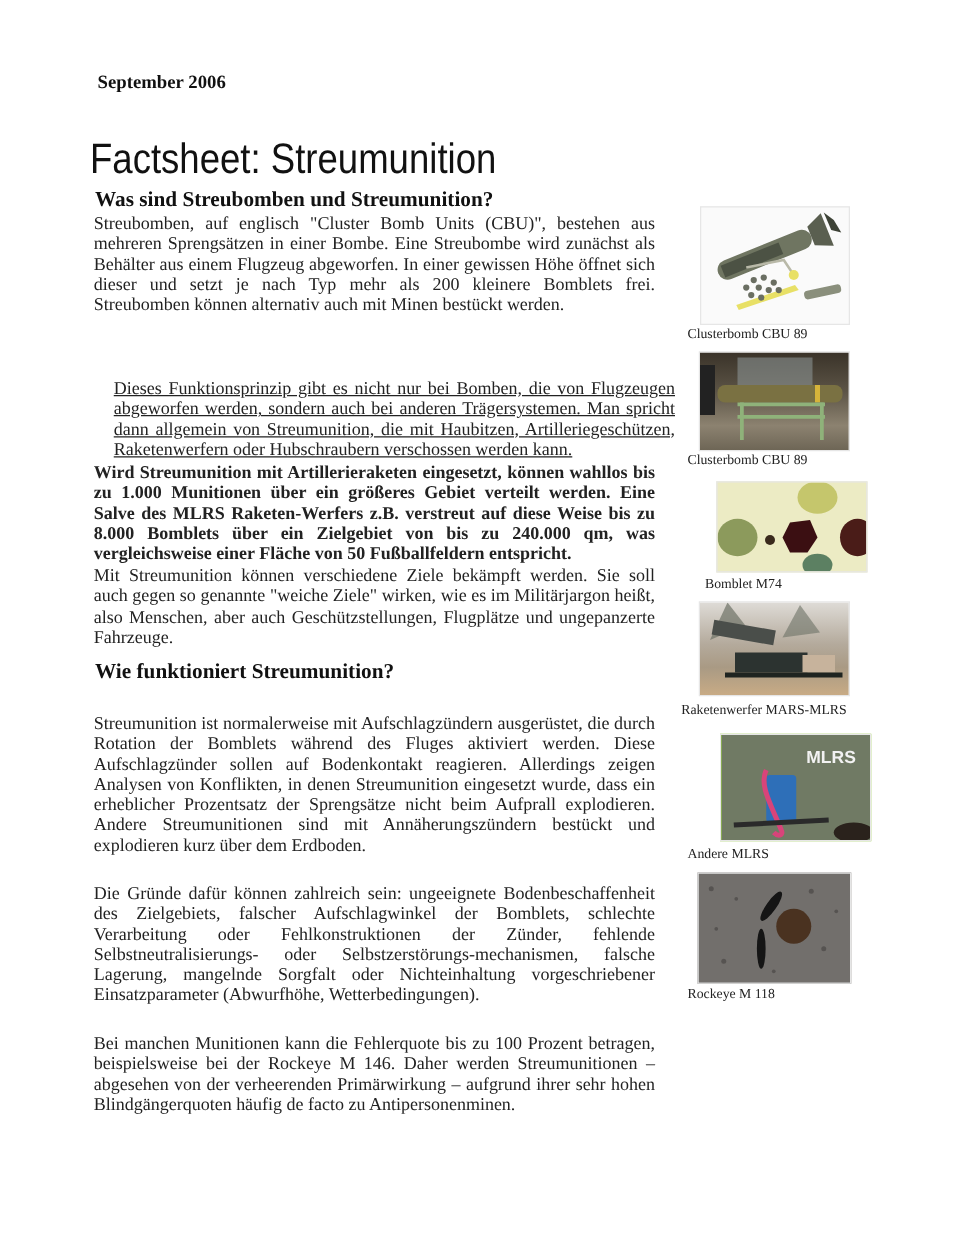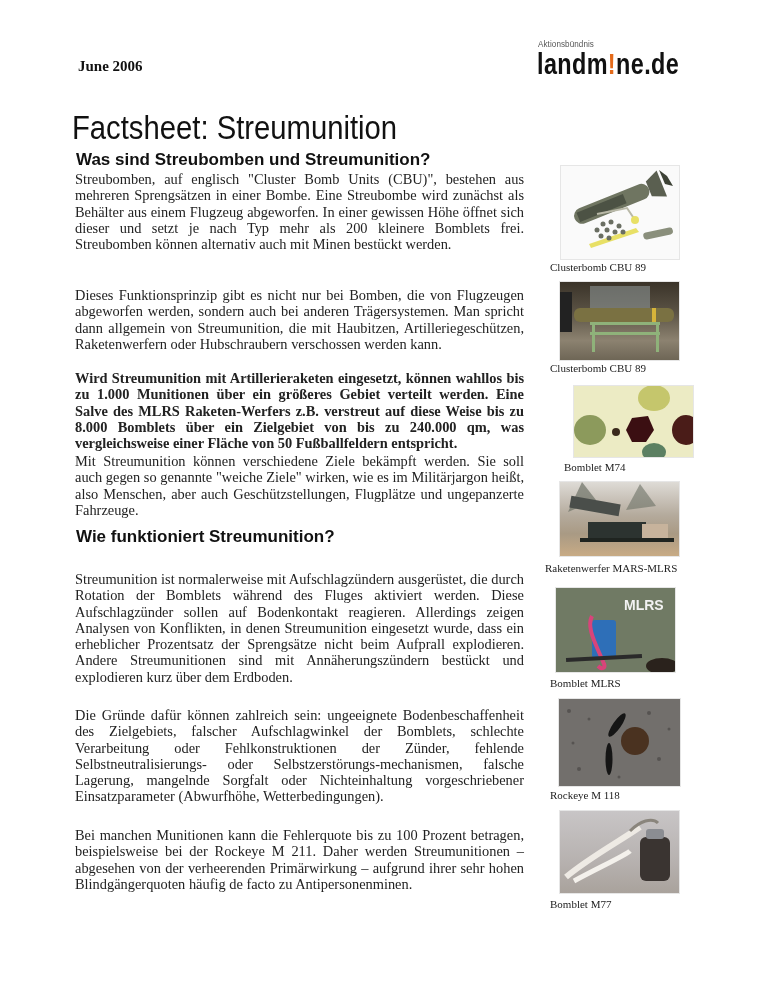--- a/index.html
+++ b/index.html
@@ -24,60 +24,56 @@
   }
   .logo-big .bang { color: #e46a1a; }
 
   .title {
     position: absolute; left: 72px; top: 108px;
     font-family: "Liberation Sans", sans-serif; font-size: 34px; line-height: 38px;
     transform: scaleX(0.86); transform-origin: left top; white-space: nowrap; color: #111;
   }
   .h2 {
     position: absolute; left: 76px;
-    font-family: Liberation Sans, sans-serif; font-weight: bold; font-size: 17px; color: #111;
+    font-family: Liberation Serif, serif; font-weight: bold; font-size: 17px; color: #111;
     white-space: nowrap;
   }
   .para {
     position: absolute; left: 75px; width: 449px;
     font-family: "Liberation Serif", serif; font-size: 14.4px; line-height: 16.3px;
     text-align: justify; color: #222;
   }
 
   .fig { position: absolute; }
   .fig .img { position: absolute; border: 1px solid #e6e6e6; overflow: hidden; }
   .fig .cap {
     position: absolute; left: 0; width: 100%; text-align: left;
     font-family: "Liberation Serif", serif; font-size: 11px; color: #222; white-space: nowrap;
   }
 </style>
 </head>
 <body>
 
 <div class="page">
 
-  <div class="date">June 2006</div>
+  <div class="date">September 2006</div>
 
-  <div class="logo">
-    <div class="logo-small">Aktionsbündnis</div>
-    <div class="logo-big"><span>landm</span><span class="bang">!</span><span>ne.de</span></div>
-  </div>
 
   <div class="title">Factsheet: Streumunition</div>
 
   <div class="h2" style="top:150px;">Was sind Streubomben und Streumunition?</div>
   <p class="para" style="top:171px; margin:0;">Streubomben, auf englisch "Cluster Bomb Units (CBU)", bestehen aus mehreren Sprengsätzen in einer Bombe. Eine Streubombe wird zunächst als Behälter aus einem Flugzeug abgeworfen. In einer gewissen Höhe öffnet sich dieser und setzt je nach Typ mehr als 200 kleinere Bomblets frei. Streubomben können alternativ auch mit Minen bestückt werden.</p>
-  <p class="para" style="top:287px; margin:0;">Dieses Funktionsprinzip gibt es nicht nur bei Bomben, die von Flugzeugen abgeworfen werden, sondern auch bei anderen Trägersystemen. Man spricht dann allgemein von Streumunition, die mit Haubitzen, Artilleriegeschützen, Raketenwerfern oder Hubschraubern verschossen werden kann.</p>
+  <p class="para" style="top:287px; margin:16px;text-decoration:underline;">Dieses Funktionsprinzip gibt es nicht nur bei Bomben, die von Flugzeugen abgeworfen werden, sondern auch bei anderen Trägersystemen. Man spricht dann allgemein von Streumunition, die mit Haubitzen, Artilleriegeschützen, Raketenwerfern oder Hubschraubern verschossen werden kann.</p>
   <p class="para" style="top:370px; margin:0;font-weight:bold;">Wird Streumunition mit Artillerieraketen eingesetzt, können wahllos bis zu 1.000 Munitionen über ein größeres Gebiet verteilt werden. Eine Salve des MLRS Raketen-Werfers z.B. verstreut auf diese Weise bis zu 8.000 Bomblets über ein Zielgebiet von bis zu 240.000 qm, was vergleichsweise einer Fläche von 50 Fußballfeldern entspricht.</p>
   <p class="para" style="top:453px; margin:0;">Mit Streumunition können verschiedene Ziele bekämpft werden. Sie soll auch gegen so genannte "weiche Ziele" wirken, wie es im Militärjargon heißt, also Menschen, aber auch Geschützstellungen, Flugplätze und ungepanzerte Fahrzeuge.</p>
 
   <div class="h2" style="top:527px;">Wie funktioniert Streumunition?</div>
   <p class="para" style="top:571px; margin:0;">Streumunition ist normalerweise mit Aufschlagzündern ausgerüstet, die durch Rotation der Bomblets während des Fluges aktiviert werden. Diese Aufschlagzünder sollen auf Bodenkontakt reagieren. Allerdings zeigen Analysen von Konflikten, in denen Streumunition eingesetzt wurde, dass ein erheblicher Prozentsatz der Sprengsätze nicht beim Aufprall explodieren. Andere Streumunitionen sind mit Annäherungszündern bestückt und explodieren kurz über dem Erdboden.</p>
   <p class="para" style="top:707px; margin:0;">Die Gründe dafür können zahlreich sein: ungeeignete Bodenbeschaffenheit des Zielgebiets, falscher Aufschlagwinkel der Bomblets, schlechte Verarbeitung oder Fehlkonstruktionen der Zünder, fehlende Selbstneutralisierungs- oder Selbstzerstörungs-mechanismen, falsche Lagerung, mangelnde Sorgfalt oder Nichteinhaltung vorgeschriebener Einsatzparameter (Abwurfhöhe, Wetterbedingungen).</p>
-  <p class="para" style="top:827px; margin:0;">Bei manchen Munitionen kann die Fehlerquote bis zu 100 Prozent betragen, beispielsweise bei der Rockeye M 211. Daher werden Streumunitionen – abgesehen von der verheerenden Primärwirkung – aufgrund ihrer sehr hohen Blindgängerquoten häufig de facto zu Antipersonenminen.</p>
+  <p class="para" style="top:827px; margin:0;">Bei manchen Munitionen kann die Fehlerquote bis zu 100 Prozent betragen, beispielsweise bei der Rockeye M 146. Daher werden Streumunitionen – abgesehen von der verheerenden Primärwirkung – aufgrund ihrer sehr hohen Blindgängerquoten häufig de facto zu Antipersonenminen.</p>
 
   <div class="fig" style="left:550px; top:165px; width:140px; height:115px;">
     <div class="img" style="left:10px; top:0; width:118px; height:93px; background:#fafafa;">
       <svg width="118" height="93" viewBox="0 0 118 93">
         <g transform="rotate(-22 55 35)">
           <rect x="10" y="28" width="80" height="16" rx="8" fill="#6f7561"></rect>
           <rect x="14" y="31" width="50" height="10" fill="#4c5244"></rect>
           <polygon points="90,28 104,22 104,50 90,44" fill="#5a5f50"></polygon>
         </g>
         <polygon points="98,4 106,10 112,20 104,18" fill="#3d4236"></polygon>
@@ -139,31 +135,31 @@
         <rect x="10" y="18" width="50" height="12" fill="#4a4e4a" transform="rotate(10 35 24)"></rect>
         <rect x="28" y="40" width="58" height="16" fill="#2c3330"></rect>
         <rect x="82" y="42" width="26" height="14" fill="#c7b39c"></rect>
         <rect x="20" y="56" width="94" height="4" fill="#1f2420"></rect>
       </svg>
     </div>
     <div class="cap" style="top:81px; font-size:11px;">Raketenwerfer MARS-MLRS</div>
   </div>
 
   <div class="fig" style="left:550px; top:587px; width:140px; height:105px;">
-    <div class="img" style="left:5px; top:0; width:119px; height:84px; background:#84cc16;">
+    <div class="img" style="left:26px; top:0; width:119px; height:84px; background:#84cc16;">
       <svg width="119" height="84" viewBox="0 0 119 84">
         <rect x="0" y="0" width="119" height="84" fill="#707a64"></rect>
         <text x="68" y="22" font-family="Liberation Sans, sans-serif" font-weight="bold" font-size="14" fill="#f2f2f2">MLRS</text>
         <rect x="36" y="32" width="24" height="38" rx="3" fill="#2e6fb8"></rect>
         <path d="M36,28 C30,40 40,56 48,76 C50,80 46,82 42,78" stroke="#d8447a" stroke-width="4" fill="none"></path>
         <rect x="10" y="68" width="76" height="4" fill="#2a2a2a" transform="rotate(-3 48 70)"></rect>
         <ellipse cx="106" cy="78" rx="16" ry="8" fill="#2a221c"></ellipse>
       </svg>
     </div>
-    <div class="cap" style="top:90px;">Bomblet MLRS</div>
+    <div class="cap" style="top:90px;">Andere MLRS</div>
   </div>
 
   <div class="fig" style="left:550px; top:698px; width:140px; height:110px;">
     <div class="img" style="left:8px; top:0; width:121px; height:87px; background:#6f6c6a;">
       <svg width="121" height="87" viewBox="0 0 121 87">
         <rect x="0" y="0" width="121" height="87" fill="#726f6c"></rect>
         <g fill="#4b4846" opacity="0.7">
           <circle cx="10" cy="12" r="2"></circle>
             <circle cx="30" cy="20" r="1.5"></circle>
             <circle cx="90" cy="14" r="2"></circle>
@@ -174,26 +170,14 @@
             <circle cx="14" cy="44" r="1.5"></circle>
         </g>
         <ellipse cx="58" cy="26" rx="4" ry="14" fill="#151515" transform="rotate(35 58 26)"></ellipse>
         <ellipse cx="50" cy="60" rx="3.5" ry="16" fill="#151515"></ellipse>
         <ellipse cx="76" cy="42" rx="14" ry="14" fill="#4a3220"></ellipse>
       </svg>
     </div>
     <div class="cap" style="top:91px;font-family:Liberation Serif, serif;">Rockeye M 118</div>
   </div>
 
-  <div class="fig" style="left:550px; top:810px; width:140px; height:105px;">
-    <div class="img" style="left:9px; top:0; width:119px; height:82px; background:linear-gradient(#c8c5c6 0%, #b7b2b0 60%, #a9a29c 100%);">
-      <svg width="119" height="82" viewBox="0 0 119 82">
-        <path d="M6,66 C30,46 60,30 80,16" stroke="#eeeae4" stroke-width="6" fill="none"></path>
-        <path d="M14,70 C40,56 66,44 70,40" stroke="#f4f1ec" stroke-width="5" fill="none"></path>
-        <path d="M70,20 C80,10 92,6 98,12" stroke="#8a857c" stroke-width="3" fill="none"></path>
-        <rect x="80" y="26" width="30" height="44" rx="6" fill="#3a3431"></rect>
-        <rect x="86" y="18" width="18" height="10" rx="3" fill="#8b8d92"></rect>
-      </svg>
-    </div>
-    <div class="cap" style="top:88px;">Bomblet M77</div>
-  </div>
 
 </div>
 
 </body></html>

